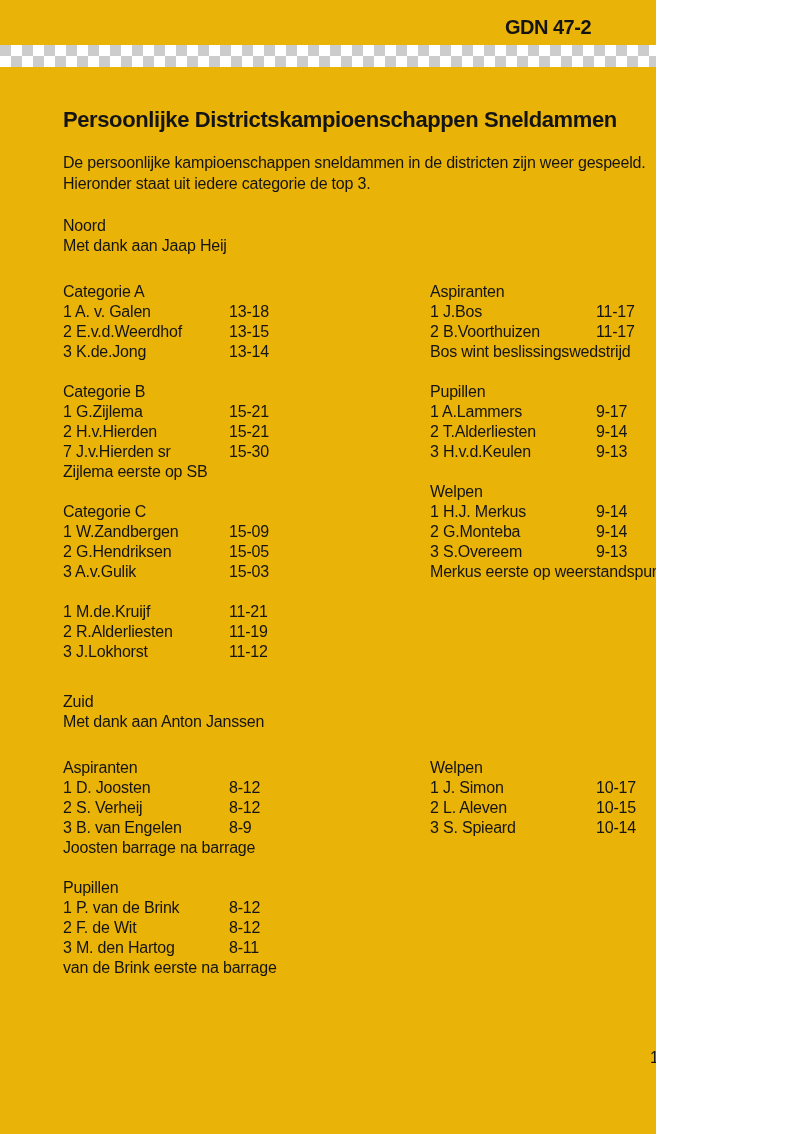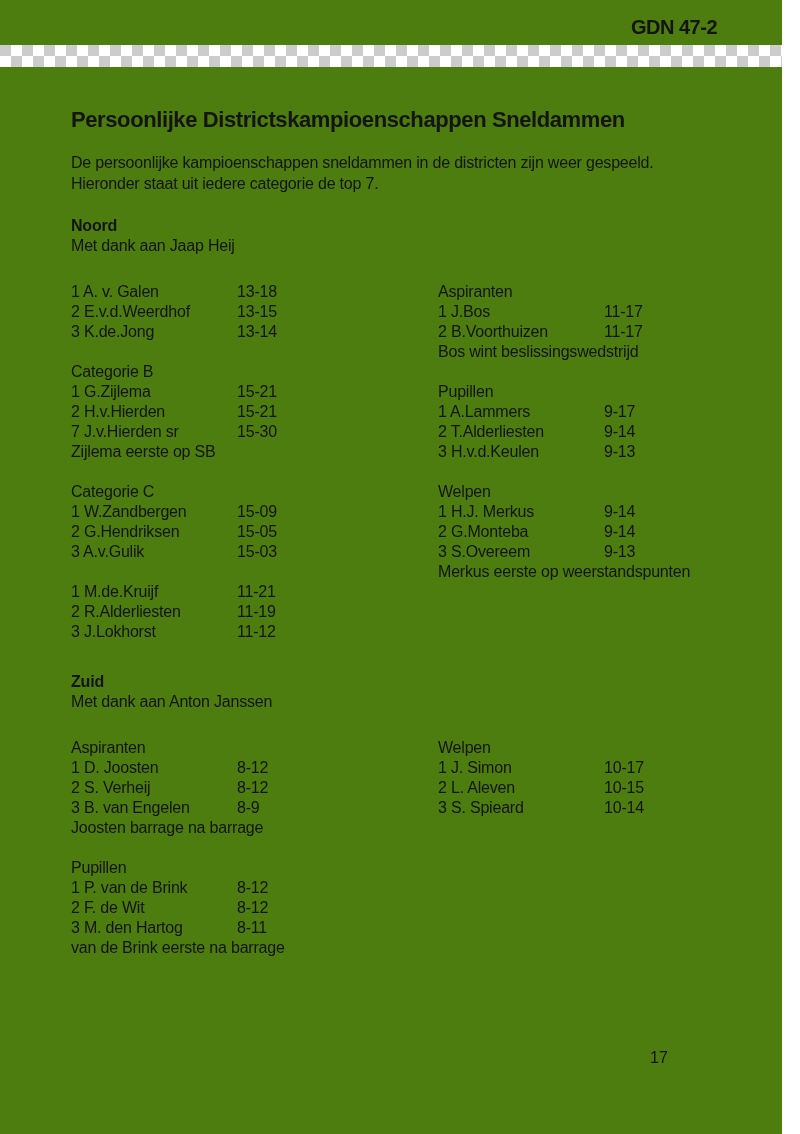--- a/index.html
+++ b/index.html
@@ -6,56 +6,56 @@
   * { box-sizing: border-box; }
   html, body { margin: 0; padding: 0; }
   body {
     width: 800px; height: 1134px;
     background: #ffffff;
     font-family: "Liberation Sans", sans-serif;
     color: var(--ink);
   }
   .page {
     position: relative;
-    width: 782px; height: 1134px;
-    background: #4d7c0f;
+    width: 656px; height: 1134px;
+    background: #eab308;
     overflow: hidden;
   }
   .issue-label {
     position: absolute;
     top: 16px; right: 65px;
     font-size: 20px; font-weight: bold;
     letter-spacing: -0.5px;
   }
   .checker-band {
     position: absolute;
     top: 45px; left: 0;
     width: 800px; height: 22px;
     background-image: repeating-conic-gradient(#ffffff 0 90deg, var(--checker) 0 180deg);
     background-size: 22px 22px;
   }
   .content {
     position: absolute;
-    left: 71px; top: 108px;
+    left: 63px; top: 108px;
     width: 670px;
     font-size: 16px;
     line-height: 20px;
     letter-spacing: -0.2px;
   }
   .article-title {
     margin: 0 0 20px 0;
     font-size: 22px;
     line-height: 24px;
     font-weight: bold;
     letter-spacing: -0.4px;
   }
   .intro { margin: 0 0 22px 0; }
   .intro-line { line-height: 21px; }
   .section + .section { margin-top: 10px; }
-  .section-heading { font-weight: bold; line-height: 20px; }
+  .section-heading { font-weight: normal; line-height: 20px; }
   .credit-line { line-height: 20px; margin-bottom: 26px; }
   .columns { display: flex; }
   .col-left { flex: 0 0 367px; }
   .col-right { flex: 1 1 auto; }
   .group { margin-bottom: 20px; }
   .group-title { line-height: 20px; }
   .row { line-height: 20px; white-space: nowrap; }
   .row .entry { display: inline-block; width: 166px; }
   .note { line-height: 20px; }
   .page-number {
@@ -72,31 +72,32 @@
   <div class="issue-label">GDN 47-2</div>
 
   <div class="checker-band"></div>
 
   <div class="content">
 
     <h1 class="article-title">Persoonlijke Districtskampioenschappen Sneldammen</h1>
 
     <div class="intro">
       <div class="intro-line">De persoonlijke kampioenschappen sneldammen in de districten zijn weer gespeeld.</div>
-      <div class="intro-line">Hieronder staat uit iedere categorie de top 7.</div>
+      <div class="intro-line">Hieronder staat uit iedere categorie de top 3.</div>
     </div>
 
     <div class="section">
       <div class="section-heading">Noord</div>
       <div class="credit-line">Met dank aan Jaap Heij</div>
 
       <div class="columns">
         <div class="col-left">
 
           <div class="group">
+            <div class="group-title">Categorie A</div>
             <div class="row">
               <span class="entry">1 A. v. Galen</span><span class="score">13-18</span>
             </div>
             <div class="row">
               <span class="entry">2 E.v.d.Weerdhof</span><span class="score">13-15</span>
             </div>
             <div class="row">
               <span class="entry">3 K.de.Jong</span><span class="score">13-14</span>
             </div>
           </div>

